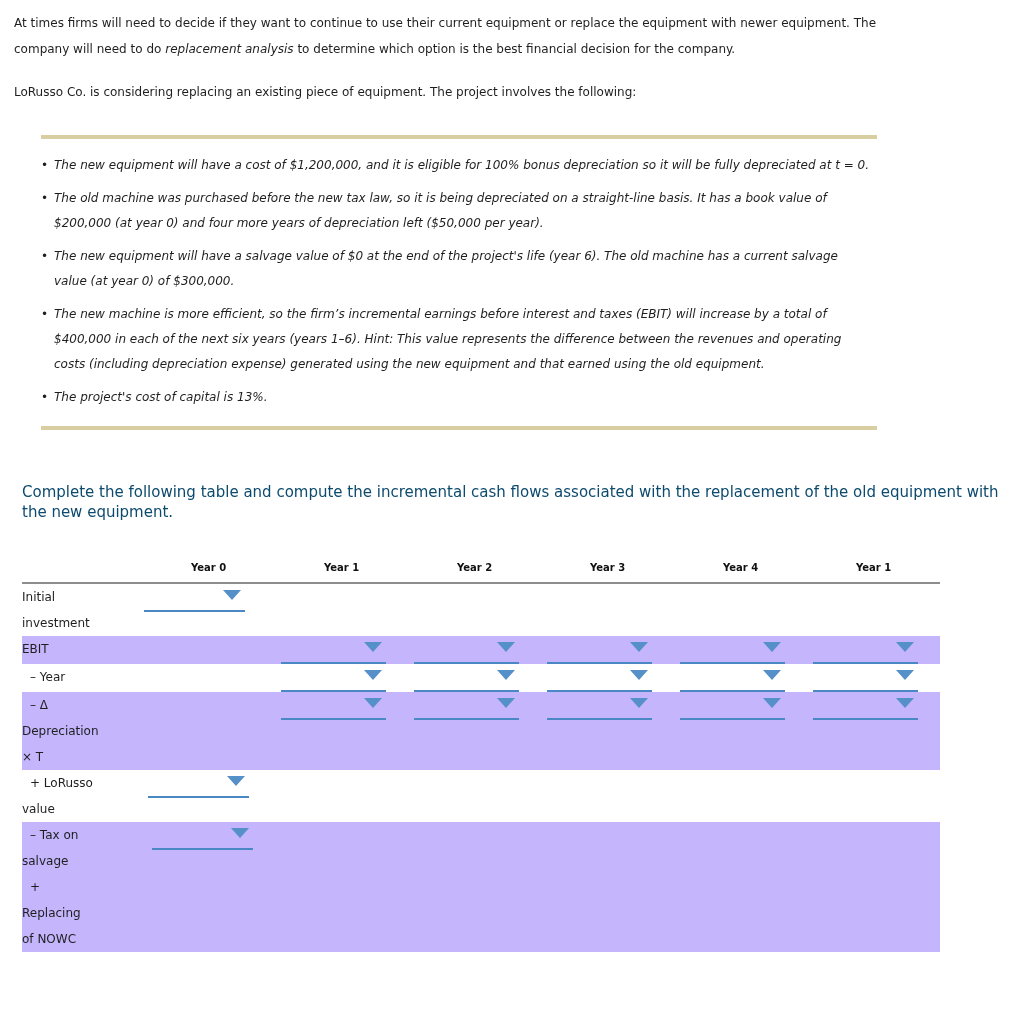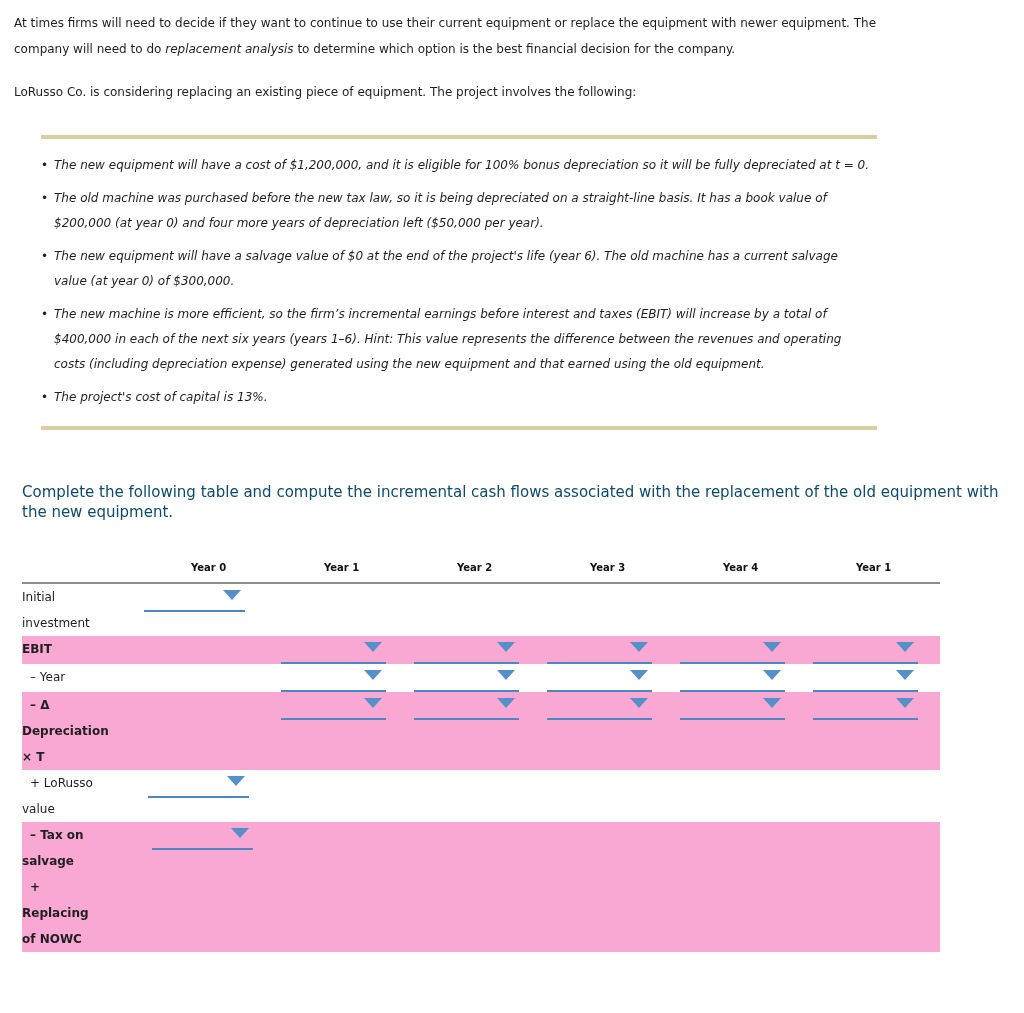--- a/index.html
+++ b/index.html
@@ -109,21 +109,21 @@
     text-align: center;
     padding: 0 0 9px 0;
     border-bottom: 2px solid #8d8d8d;
     background: #ffffff;
   }
   table.cf thead th.label-head {
     border-bottom: 2px solid #8d8d8d;
   }
 
   table.cf tbody tr.odd  { background: #ffffff; }
-  table.cf tbody tr.even { background: #f9a8d4; font-weight: bold; }
+  table.cf tbody tr.even { background: #c4b5fd; }
 
   table.cf tbody td {
     padding: 0;
     vertical-align: top;
     height: 26px;
   }
   td.rowlabel {
     font-size: 12px;
     color: #1f1f1f;
     line-height: 26px;

